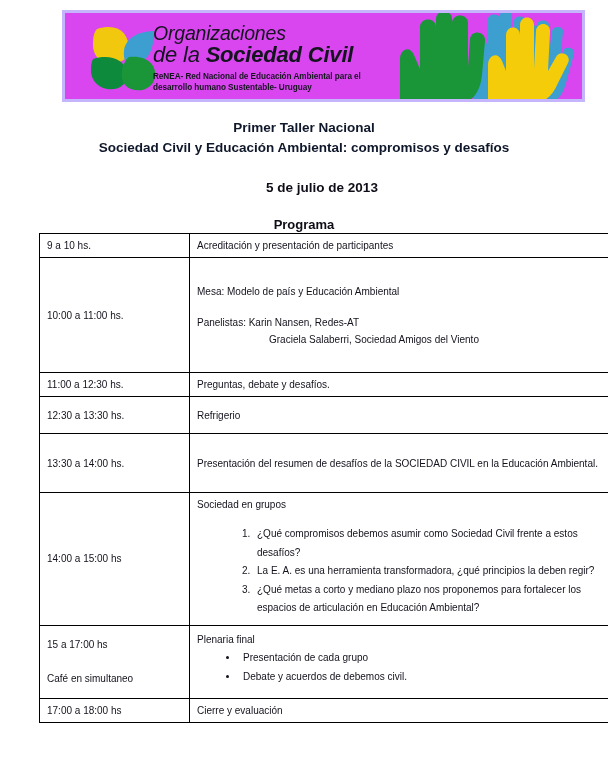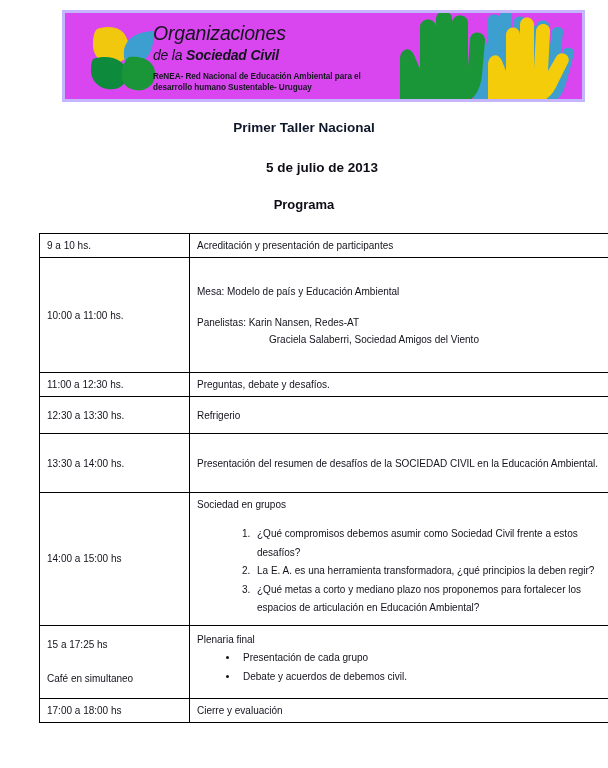--- a/index.html
+++ b/index.html
@@ -54,21 +54,21 @@
     font-family: "Liberation Sans", sans-serif;
     font-style: italic;
     font-size: 19.5px;
     line-height: 21px;
     letter-spacing: -0.2px;
     color: #14141e;
   }
   .wordmark-line2 {
     font-family: "Liberation Sans", sans-serif;
     font-style: italic;
-    font-size: 14px;
+    font-size: 22px;
     line-height: 22px;
     letter-spacing: -0.2px;
     color: #14141e;
   }
   .wordmark-line2 b { font-weight: bold; }
   .wordmark-sub {
     margin-top: 6px;
     font-family: "Liberation Sans", sans-serif;
     font-size: 8.2px;
     font-weight: bold;
@@ -216,20 +216,21 @@
                    L152 58 L160 44 C164 36 176 42 172 50 L162 70 C156 84 148 90 136 90 Z"></path>
         </g>
       </svg>
     </div>
 
   </div>
 </div>
 
 <div class="titleblock">
   <div class="title-line">Primer Taller Nacional</div>
+  <div class="title-line">Sociedad Civil y Educación Ambiental: compromisos y desafíos</div>
   <div class="date-line">5 de julio de 2013</div>
   <div class="programa-line">Programa</div>
 </div>
 
 <table class="program-table">
   <tbody>
 
     <tr>
       <td class="col-time">9 a 10 hs.</td>
       <td class="col-desc">Acreditación y presentación de participantes</td>
@@ -266,21 +267,21 @@
         <p>Sociedad en grupos</p>
         <ol class="qlist">
           <li>¿Qué compromisos debemos asumir como Sociedad Civil frente a estos desafíos?</li>
           <li>La E. A. es una herramienta transformadora, ¿qué principios la deben regir?</li>
           <li>¿Qué metas a corto y mediano plazo nos proponemos para fortalecer los espacios de articulación en Educación Ambiental?</li>
         </ol>
       </td>
     </tr>
 
     <tr>
-      <td class="col-time" style="height:66px">15 a 17:25 hs
+      <td class="col-time" style="height:66px">15 a 17:00 hs
 
 Café en simultaneo</td>
       <td class="col-desc desc-block" style="vertical-align:top;padding-top:5px">
         <p>Plenaria final</p>
         <ul class="blist">
           <li>Presentación de cada grupo</li>
           <li>Debate y acuerdos de debemos civil.</li>
         </ul>
       </td>
     </tr>

